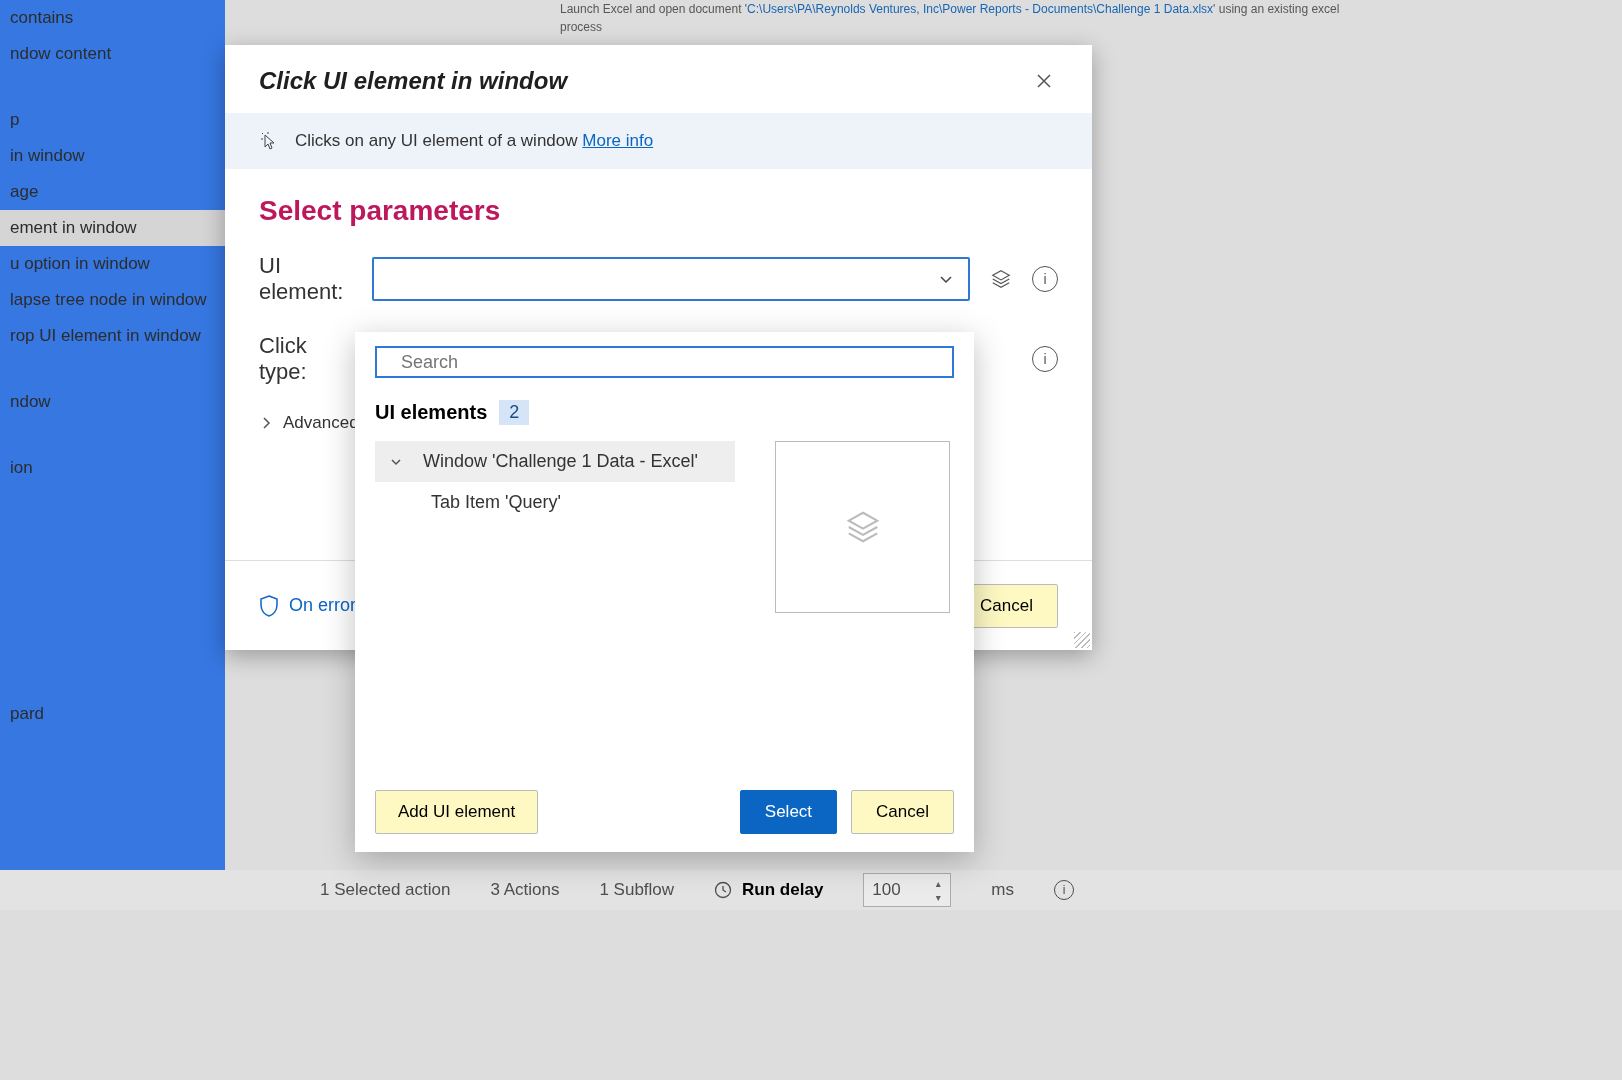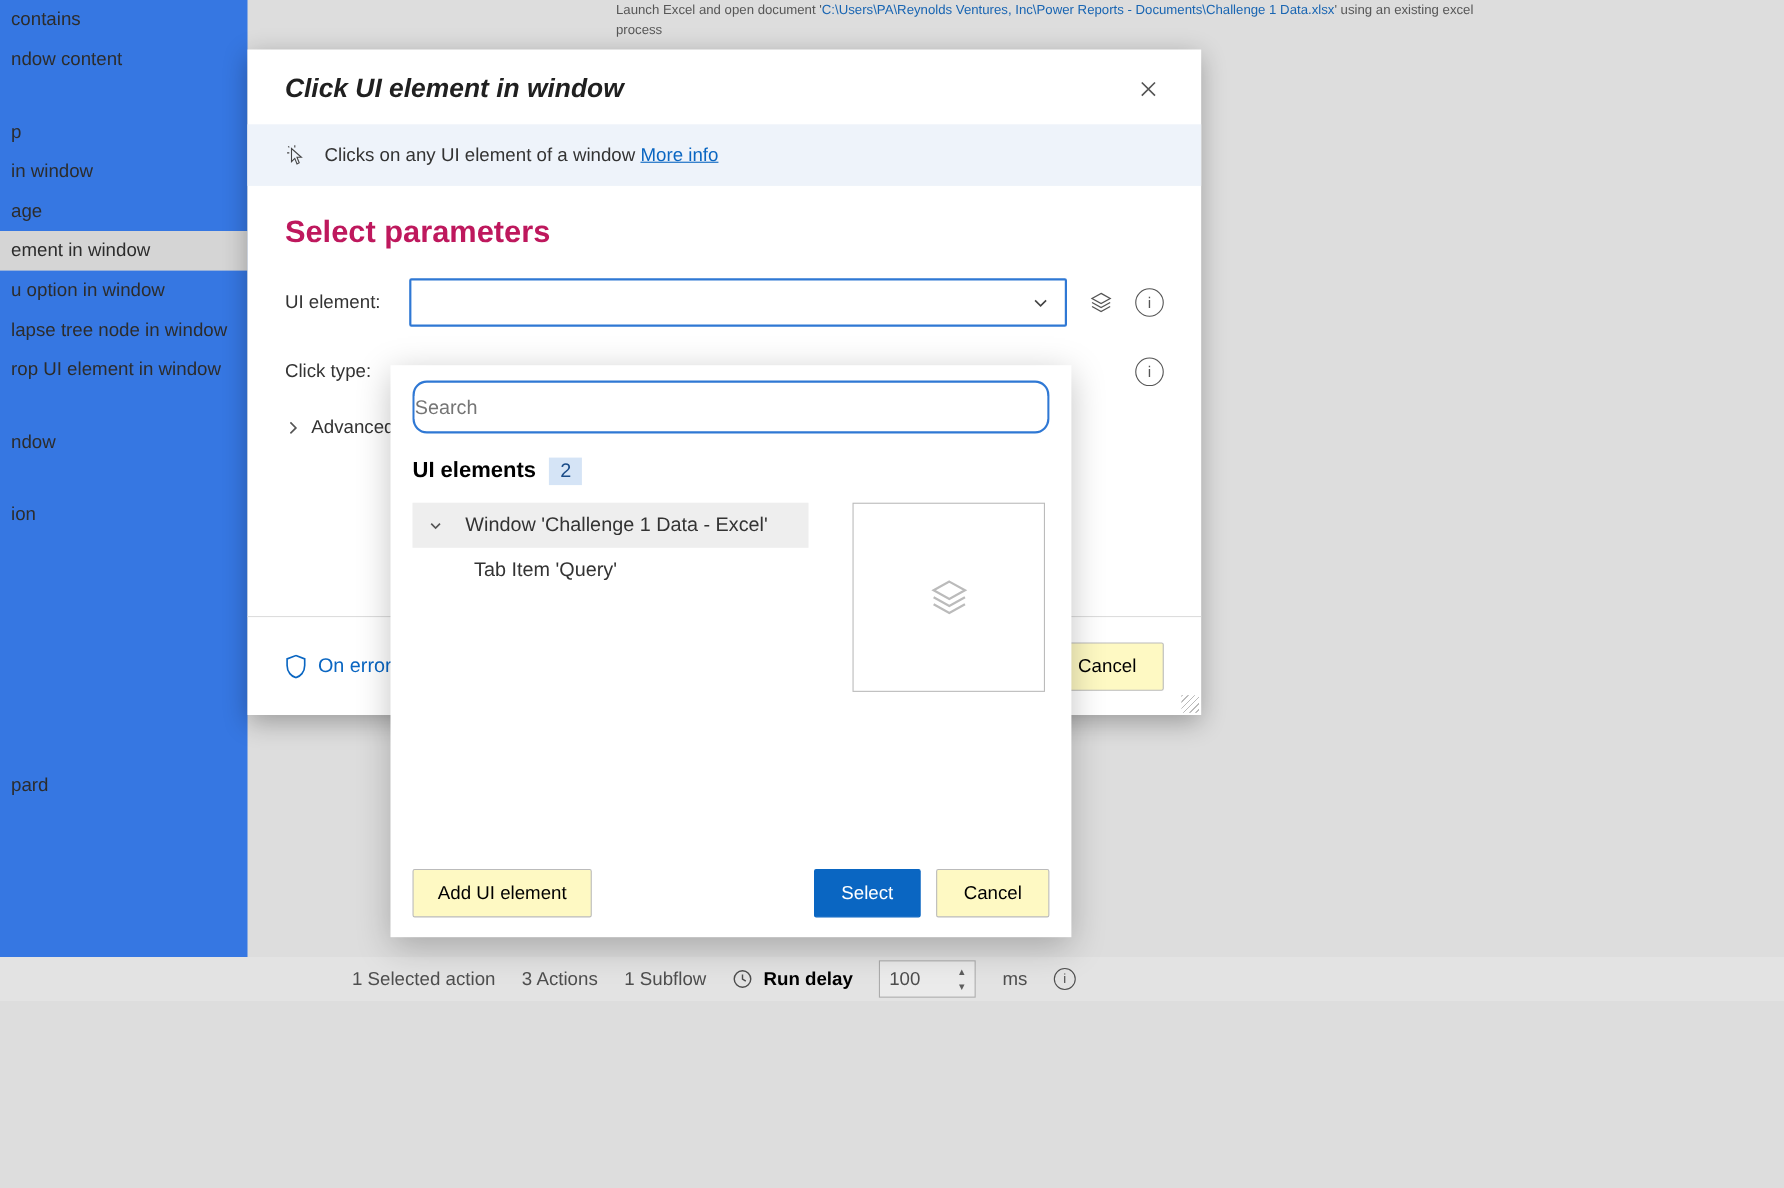--- a/index.html
+++ b/index.html
@@ -36,21 +36,21 @@
   background: #eef3fa; padding: 18px 34px; display: flex; align-items: center; gap: 16px;
   font-size: 17px; color: #333;
 }
 .info-bar .cursor-icon { width: 20px; height: 20px; color: #444; }
 .info-bar a { color: #0a66c2; text-decoration: underline; }
 
 .params { padding: 26px 34px 10px 34px; }
 .params h2 { font-size: 28px; font-weight: 600; color: #be185d; margin-bottom: 26px; }
 
 .field-row { display: flex; align-items: center; gap: 18px; margin-bottom: 28px; }
-.field-label { width: 95px; font-size: 17px; color: #333; }
+.field-label { width: 95px; font-size: 22px; color: #333; }
 .ui-select {
   flex: 1; height: 44px; border: 2px solid #2f78d4; border-radius: 2px;
   display:flex; align-items:center; justify-content:flex-end; padding: 0 14px; background:#fff;
 }
 .ui-select .chev { color:#444; }
 .icon-btn { width: 26px; height: 26px; color:#555; display:flex; align-items:center; justify-content:center; }
 .icon-circle { width:26px; height:26px; border:1.5px solid #555; border-radius:50%; display:flex;align-items:center;justify-content:center;font-size:14px;color:#555; }
 
 .advanced-row { display:flex; align-items:center; gap:10px; font-size:17px; color:#333;}
 .advanced-row .chev-r { color:#555; }
@@ -67,22 +67,22 @@
   display:inline-flex; align-items:center; justify-content:center; cursor:pointer; border-radius:2px;
 }
 
 
 .dropdown {
   position: absolute; left: 355px; top: 332px; width: 619px; height: 520px;
   background: #fff; box-shadow: 0 8px 30px rgba(0,0,0,0.25); z-index: 20;
   padding: 14px 20px 18px 20px; display:flex; flex-direction:column;
 }
 .search-box {
-  height: 48px; border: 2px solid #2f78d4; border-radius: 13px;
-  display:flex; align-items:center; padding:0 0; margin-bottom: 22px;
+  height: 32px; border: 2px solid #2f78d4; border-radius: 0;
+  display:flex; align-items:center; padding:0 24px; margin-bottom: 22px;
 }
 .search-box input {
   border:none; outline:none; width:100%; font-size:18px; color:#666;
 }
 .elems-head { display:flex; align-items:center; gap:12px; font-size:20px; font-weight:600; margin-bottom:16px; }
 .count-pill { background:#d5e4f6; color:#1b4c88; font-size:18px; font-weight:500; padding:2px 10px; }
 
 .tree-preview { display:flex; gap:40px; align-items:flex-start; flex:1; }
 .tree { width: 360px; }
 .tree-row { display:flex; align-items:center; gap:20px; padding:10px 14px; font-size:18px; color:#333; }
@@ -91,21 +91,21 @@
 .preview-box { width:175px; height:172px; border:1px solid #bbb; display:flex; align-items:center; justify-content:center; color:#bbb;}
 
 .dropdown-footer { display:flex; justify-content:space-between; align-items:center; gap:14px; padding-top:18px; border-top: none;}
 .footer-right { display:flex; gap:14px; }
 .btn.primary { background:#0a66c2; color:#fff; border-color:#0a66c2; }
 .btn.addui { padding:0 22px; }
 
 
 .status {
   position:absolute; left:0; right:0; bottom:0; top: 870px; height:40px;
-  display:flex; align-items:center; gap:24px; padding:0 320px 0 320px;
+  display:flex; align-items:center; gap:40px; padding:0 320px 0 320px;
   font-size:17px; color:#555; background:#f7f7f7;
 }
 .status .bold { font-weight:600; color:#000000; }
 .delay-input {
   width:88px; height:34px; border:1px solid #bbb; display:flex; align-items:center;
   padding:0 8px; font-size:17px; background:#fff; position:relative;
 }
 .stepper { position:absolute; right:2px; top:2px; bottom:2px; width:20px; display:flex; flex-direction:column; }
 .stepper span{ flex:1; display:flex;align-items:center;justify-content:center;font-size:10px;color:#666;}
 

